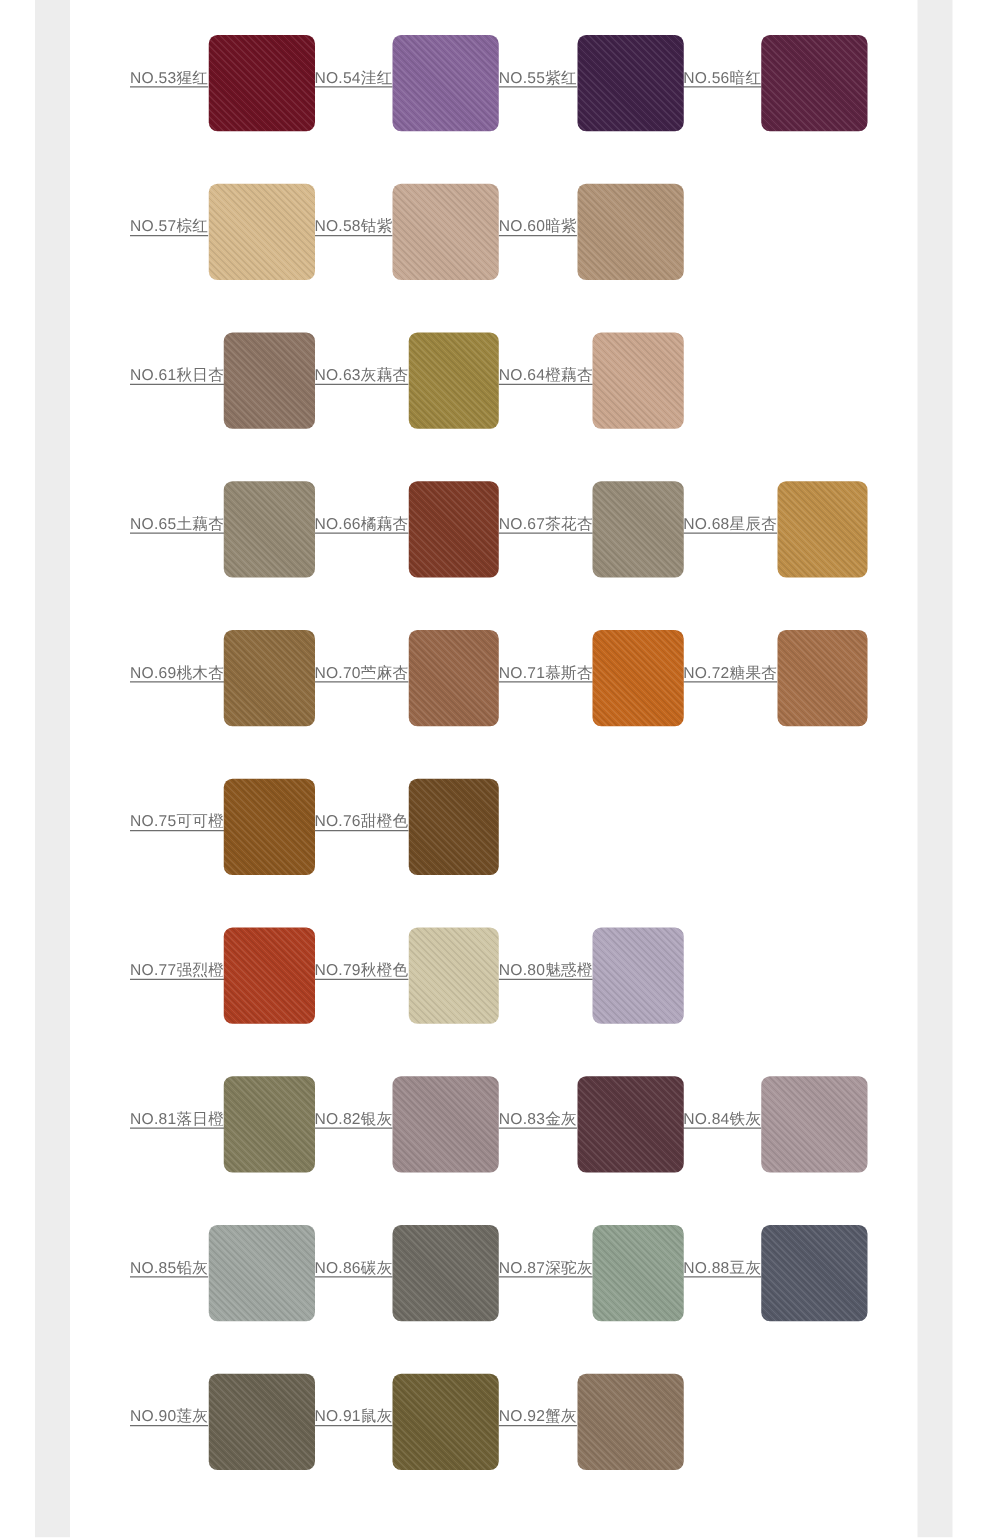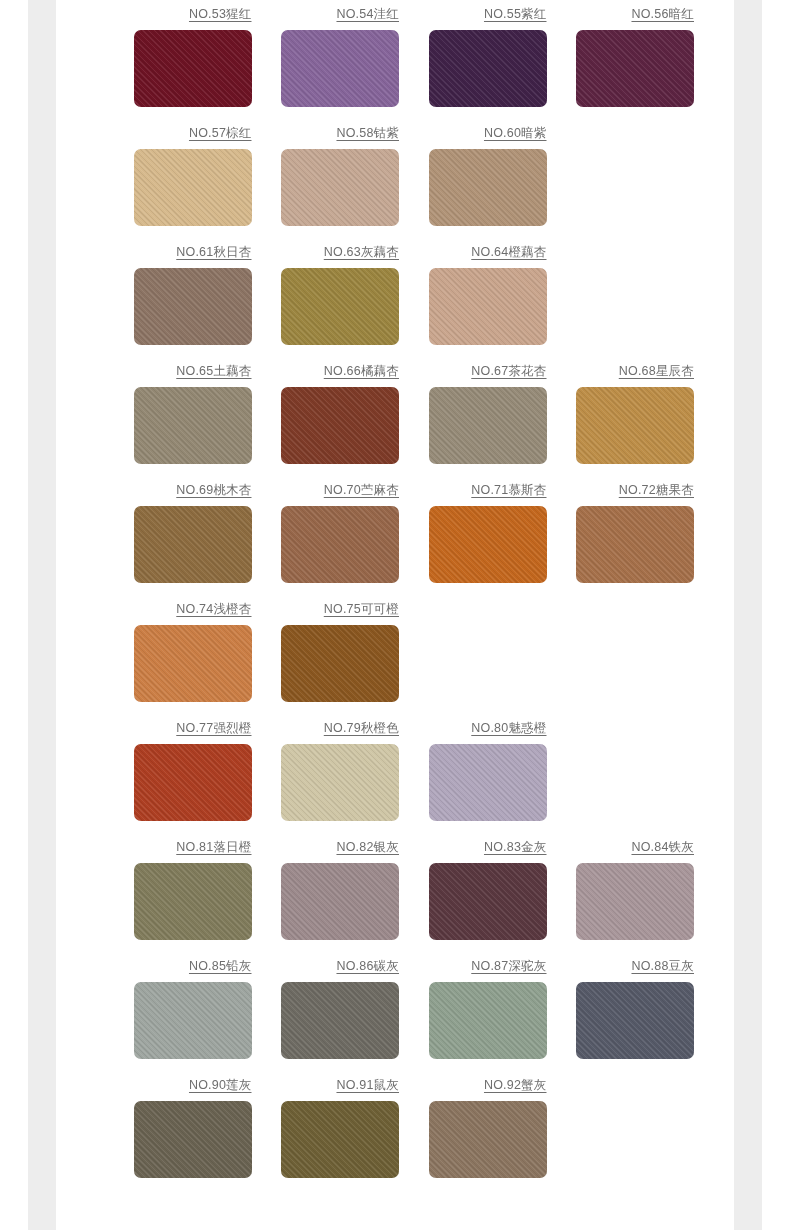--- a/index.html
+++ b/index.html
@@ -43,22 +43,22 @@
 
   .row {
     display: flex;
     width: 590px;
     height: 119px;
   }
 
   .cell {
     width: 147.5px;
     display: flex;
-    flex-direction: column;
-    align-items: flex-end;
+    flex-direction: row;
+    align-items: center;
   }
 
   .swatch-label {
     font-size: 12.5px;
     line-height: 14px;
     color: #6e6e6e;
     letter-spacing: .2px;
     text-decoration: underline;
     text-underline-offset: 3px;
     white-space: nowrap;
@@ -184,27 +184,27 @@
           <div class="swatch-label">NO.71慕斯杏</div>
           <div class="swatch" style="background-color: rgb(195, 103, 30);"></div>
         </div>
         <div class="cell">
           <div class="swatch-label">NO.72糖果杏</div>
           <div class="swatch" style="background-color: rgb(165, 112, 74);"></div>
         </div>
       </div>
       <div class="row">
         <div class="cell">
-          <div class="swatch-label">NO.74浅橙杏</div>
-          <div class="swatch" style="background-color: rgb(203, 126, 69);"></div>
-        </div>
-        <div class="cell">
           <div class="swatch-label">NO.75可可橙</div>
           <div class="swatch" style="background-color: rgb(138, 87, 32);"></div>
         </div>
+        <div class="cell">
+          <div class="swatch-label">NO.76甜橙色</div>
+          <div class="swatch" style="background-color: rgb(111, 76, 37);"></div>
+        </div>
       </div>
       <div class="row">
         <div class="cell">
           <div class="swatch-label">NO.77强烈橙</div>
           <div class="swatch" style="background-color: rgb(173, 62, 34);"></div>
         </div>
         <div class="cell">
           <div class="swatch-label">NO.79秋橙色</div>
           <div class="swatch" style="background-color: rgb(207, 198, 166);"></div>
         </div>

